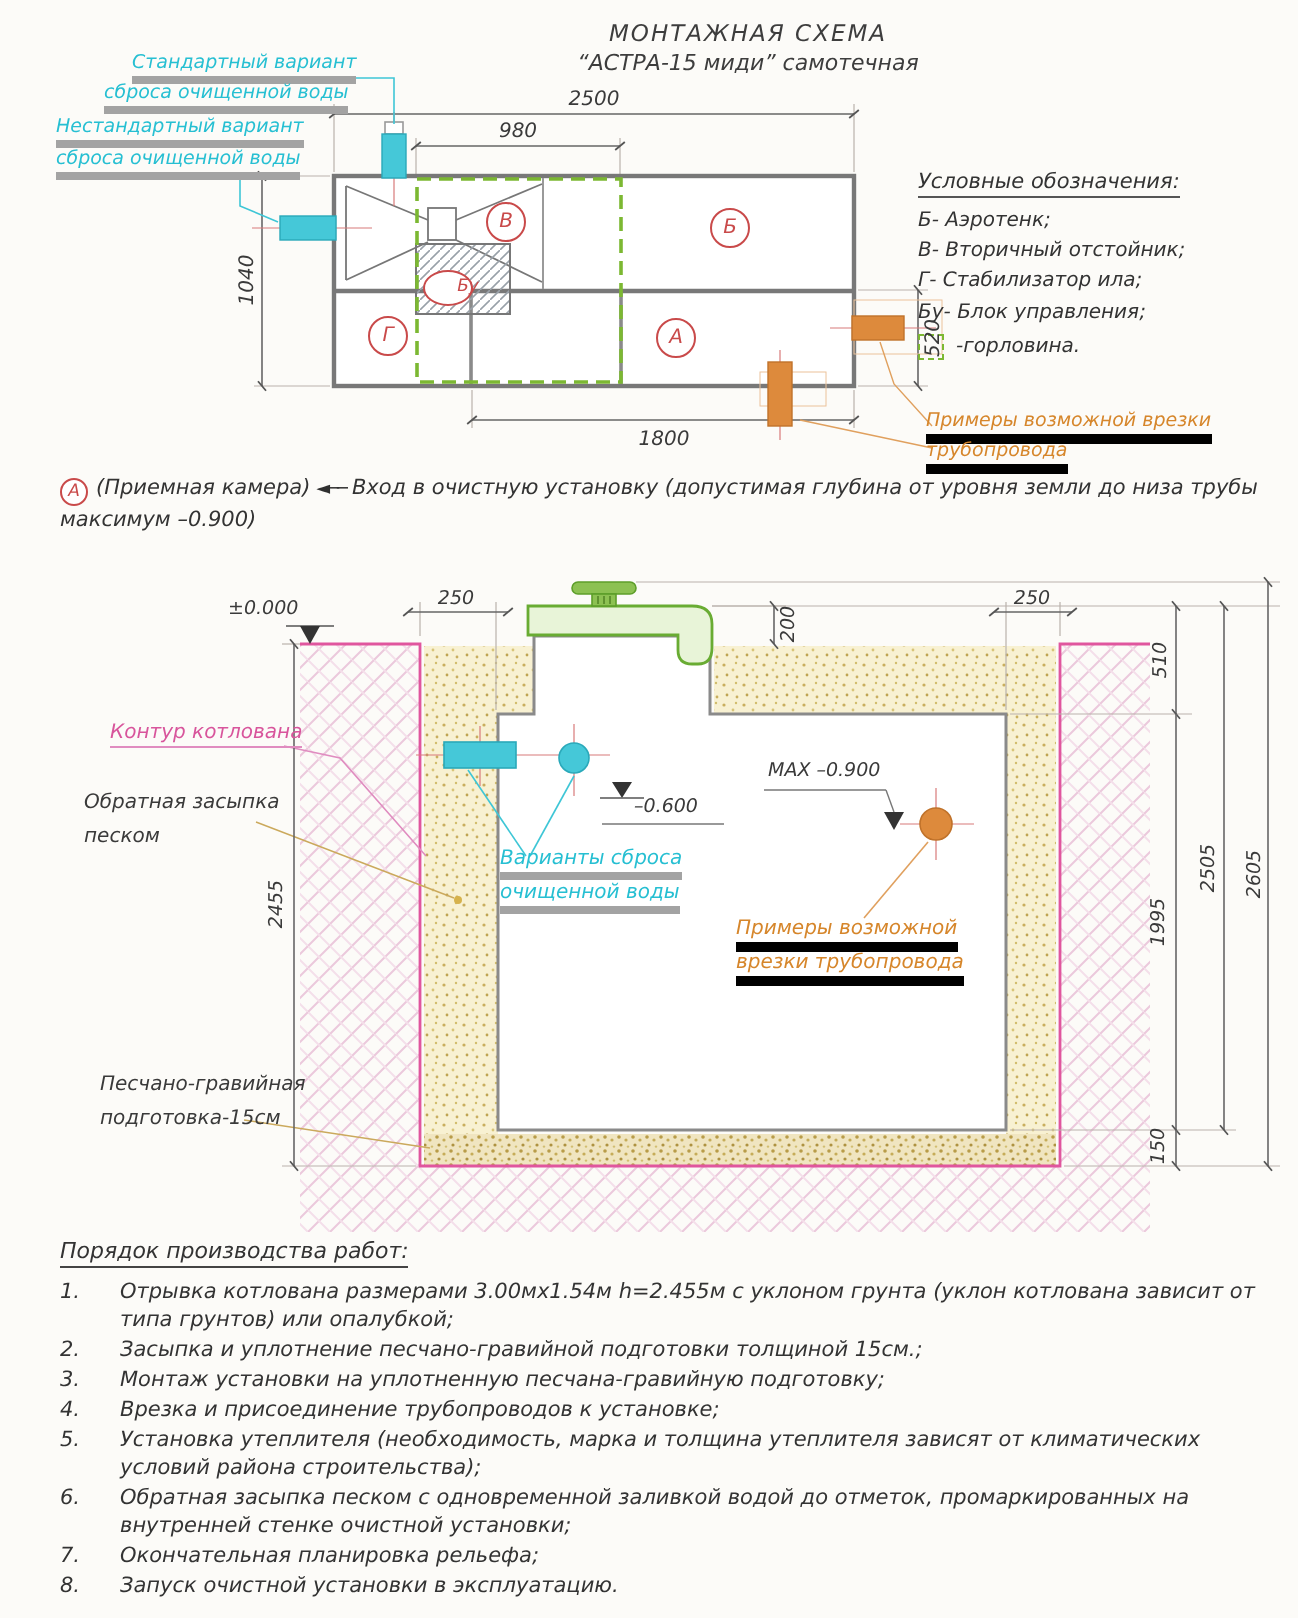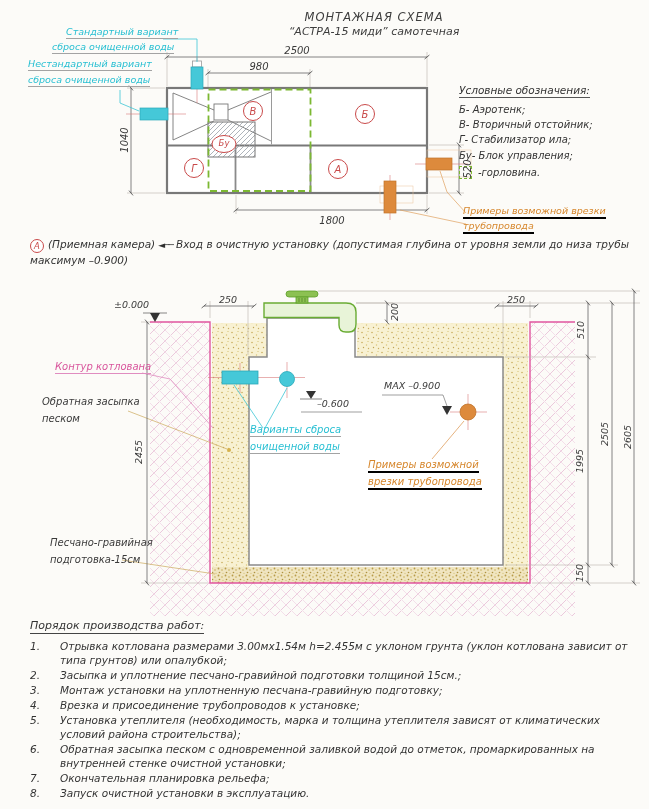--- a/index.html
+++ b/index.html
@@ -4,22 +4,22 @@
 <style>
   html,body{margin:0;padding:0;background:#e9e6e1;}
   #app{position:relative;width:649px;height:809px;background:#FCFBF8;overflow:hidden;
        font-family:"DejaVu Sans","Liberation Sans",sans-serif;}
   #draw{position:absolute;left:0;top:0;}
   .t{position:absolute;font-style:italic;color:#3a3a3a;white-space:nowrap;line-height:1.1;}
   .c{transform:translate(-50%,-50%);}
   .v{transform:translate(-50%,-50%) rotate(-90deg);}
   .s95{font-size:9.5px;} .s10{font-size:10px;} .s85{font-size:8.5px;}
   .cyan{color:#26BFD2;} .orange{color:#D6862B;} .pink{color:#D8559C;} .red{color:#C94A4A;}
-  .u-c{border-bottom:1px solid #a3a3a3;padding-bottom:1px;}
-  .u-o{border-bottom:2px solid #000000;padding-bottom:1px;}
+  .u-c{border-bottom:4px solid #a3a3a3;padding-bottom:1px;}
+  .u-o{border-bottom:5px solid #000000;padding-bottom:1px;}
   .u-p{border-bottom:1px solid #E08CC0;padding-bottom:1px;}
   .title1{font-size:11.5px;letter-spacing:1px;color:#3d3d3d;}
   .title2{font-size:11px;color:#3d3d3d;}
   .legend{position:absolute;left:459px;top:79px;width:180px;font-style:italic;}
   .legend .lt{font-size:10.5px;color:#333;border-bottom:1px solid #555;padding-bottom:1px;display:inline-block;margin-bottom:4px;}
   .legend .li{font-size:10px;color:#333;line-height:15.2px;display:block;}
   .neckrow{display:flex;align-items:center;gap:6px;margin-top:2px;}
   .necksq{width:11px;height:11px;border:1.6px dashed #7CB832;display:inline-block;}
   .notes{position:absolute;left:30px;top:237px;width:617px;font-style:italic;font-size:10.5px;color:#333;line-height:14.5px;}
   .notes p{margin:0 0 2px 0;}
@@ -255,21 +255,21 @@
 <div class="t c s10" style="left:297px;top:50px;text-align:center;">2500</div>
 <div class="t c s10" style="left:259px;top:66px;">980</div>
 <div class="t v s10" style="left:124px;top:140px;">1040</div>
 <div class="t v s10" style="left:467px;top:169px;">520</div>
 <div class="t c s10" style="left:332px;top:220px;">1800</div>
 
 <div class="t c s10 red" style="left:253px;top:111px;">В</div>
 <div class="t c s10 red" style="left:365px;top:114px;">Б</div>
 <div class="t c s10 red" style="left:194px;top:168px;">Г</div>
 <div class="t c s10 red" style="left:338px;top:169px;">А</div>
-<div class="t c s85 red" style="left:224px;top:144px;">Бу</div>
+<div class="t c s85 red" style="left:224px;top:144px;padding-left:20px;">Бу</div>
 
 <div class="notes">
   <p>
     <span class="badge">А</span><span>(Приемная камера)</span><span class="arrow">◄──</span><span>Вход в очистную установку (допустимая глубина от уровня земли до низа трубы максимум –0.900)</span>
   </p>
 </div>
 
 <div class="t s95" style="left:114px;top:300px;">±0.000</div>
 <div class="t c s95" style="left:228px;top:300px;">250</div>
 <div class="t v s95" style="left:395px;top:312px;">200</div>

